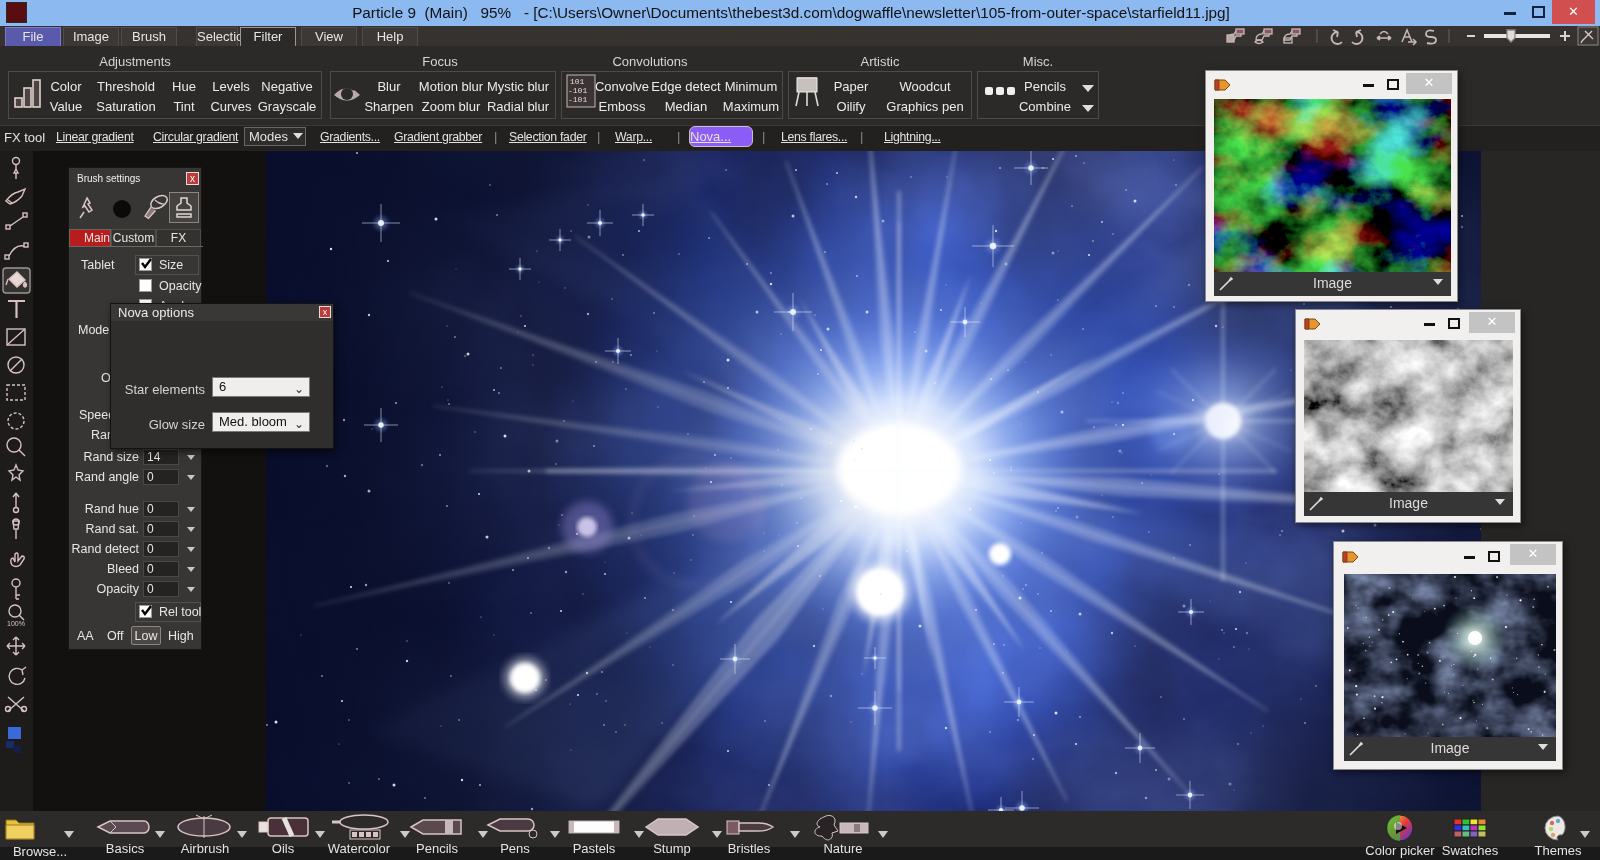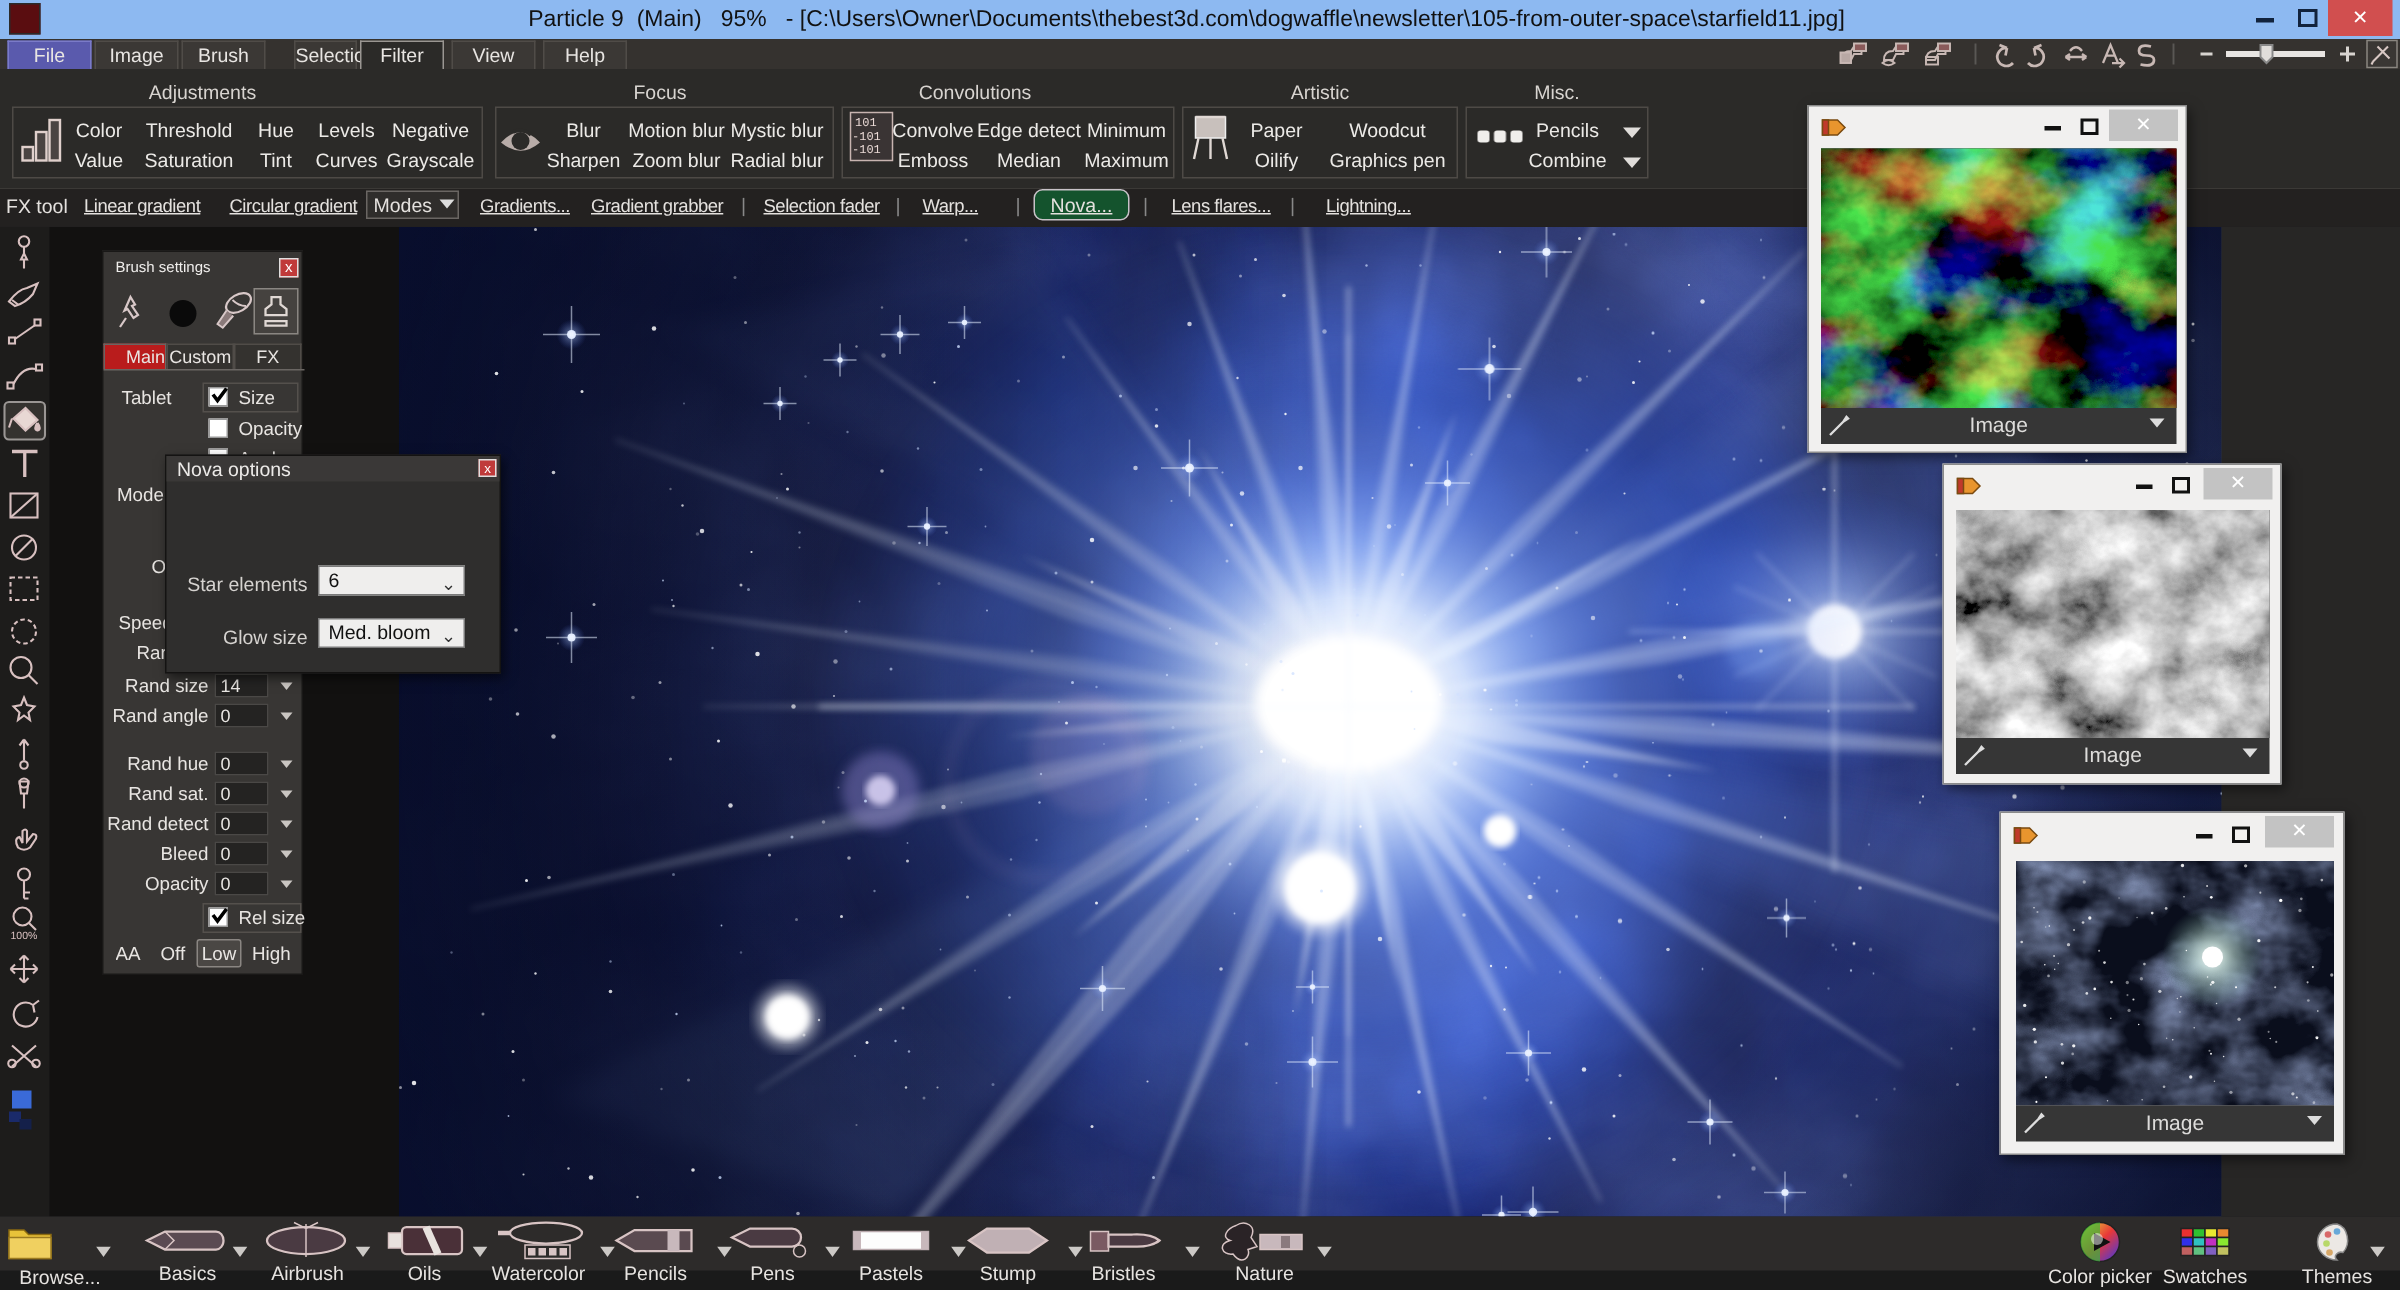--- a/index.html
+++ b/index.html
@@ -957,21 +957,21 @@
  <span class="fxl" style="left:153px">Circular gradient</span>
  <span style="position:absolute;left:244px;top:1px;width:62px;height:19px;background:#2f2d2b;border:1px solid #6a6663;font-size:13px;padding:1px 4px">Modes</span>
  <span style="position:absolute;left:293px;top:7px;width:0;height:0;border-left:5px solid transparent;border-right:5px solid transparent;border-top:6px solid #ddd"></span>
  <span class="fxl" style="left:320px">Gradients...</span>
  <span class="fxl" style="left:394px">Gradient grabber</span>
  <span class="fxsep" style="left:494px">|</span>
  <span class="fxl" style="left:509px">Selection fader</span>
  <span class="fxsep" style="left:597px">|</span>
  <span class="fxl" style="left:615px">Warp...</span>
  <span class="fxsep" style="left:677px">|</span>
- <span style="position:absolute;left:689px;top:0px;width:64px;height:21px;background:#14532d;border:1px solid #c8c2c8;border-radius:6px;text-align:center;line-height:19px"><u>Nova...</u></span>
+ <span style="position:absolute;left:689px;top:0px;width:64px;height:21px;background:#8b5cf6;border:1px solid #c8c2c8;border-radius:6px;line-height:19px"><u>Nova...</u></span>
  <span class="fxsep" style="left:762px">|</span>
  <span class="fxl" style="left:781px">Lens flares...</span>
  <span class="fxsep" style="left:860px">|</span>
  <span class="fxl" style="left:884px">Lightning...</span>
 </div>
 
 <div class="fwin" id="fw1" style="left:1205px;top:70px;width:253px;height:232px">
  <svg class="abs" style="left:8px;top:6px" width="20" height="16" viewBox="0 0 20 16">
         <path d="M1 3h10l5 5-5 5H1z" fill="#e8952e" stroke="#7a4a10"></path>
         <path d="M1 3h4v10H1z" fill="#c0392b" stroke="#7a4a10"></path>
@@ -1232,21 +1232,21 @@
  <div class="srow" style="top:413px">
         <span class="slab">Opacity</span>
         <span class="sval">0</span>
         <span class="sarr"></span>
       </div>
  <div class="abs" style="left:66px;top:434px;width:66px;height:20px;border:1px solid #54504c"></div>
  <div class="chk" style="left:70px;top:437px"></div>
  <svg class="abs" style="left:70px;top:435px" width="15" height="15">
         <path d="M3 7l3 4 6-8" stroke="#000" stroke-width="2.4" fill="none"></path>
       </svg>
- <div class="abs" style="left:90px;top:437px">Rel size</div>
+ <div class="abs" style="left:90px;top:437px">Rel tool</div>
  <div class="abs" style="left:8px;top:461px">AA</div>
  <div class="abs" style="left:38px;top:461px">Off</div>
  <div class="abs" style="left:62px;top:458px;width:30px;height:19px;background:#4a4744;border:1px solid #8a8682;border-radius:2px;text-align:center;line-height:18px">Low</div>
  <div class="abs" style="left:99px;top:461px">High</div>
 </div>
 
 <div class="abs" id="npanel">
  <div class="abs" style="left:0;top:0;width:222px;height:17px;background:#3a3837"></div>
  <div class="abs" style="left:7px;top:1px;font-size:13px;color:#eceae8">Nova options</div>
  <div class="abs redx" style="left:208px;top:2px;width:12px;height:12px;font-size:9px;line-height:11px">x</div>

